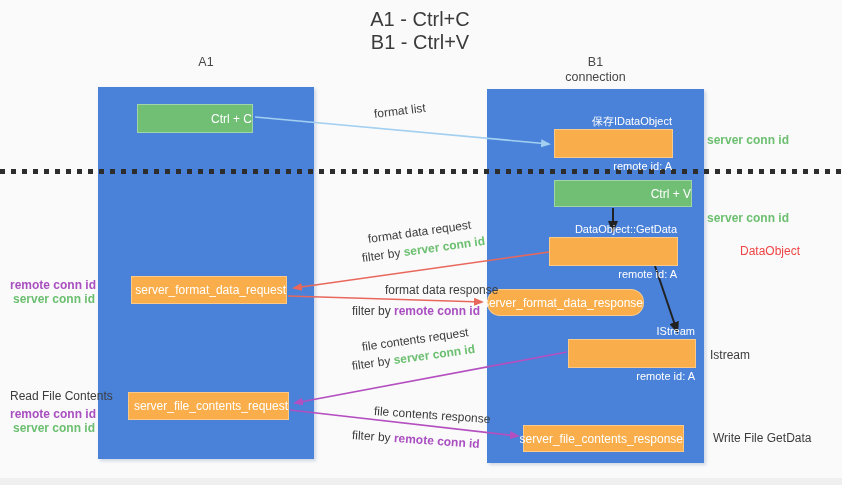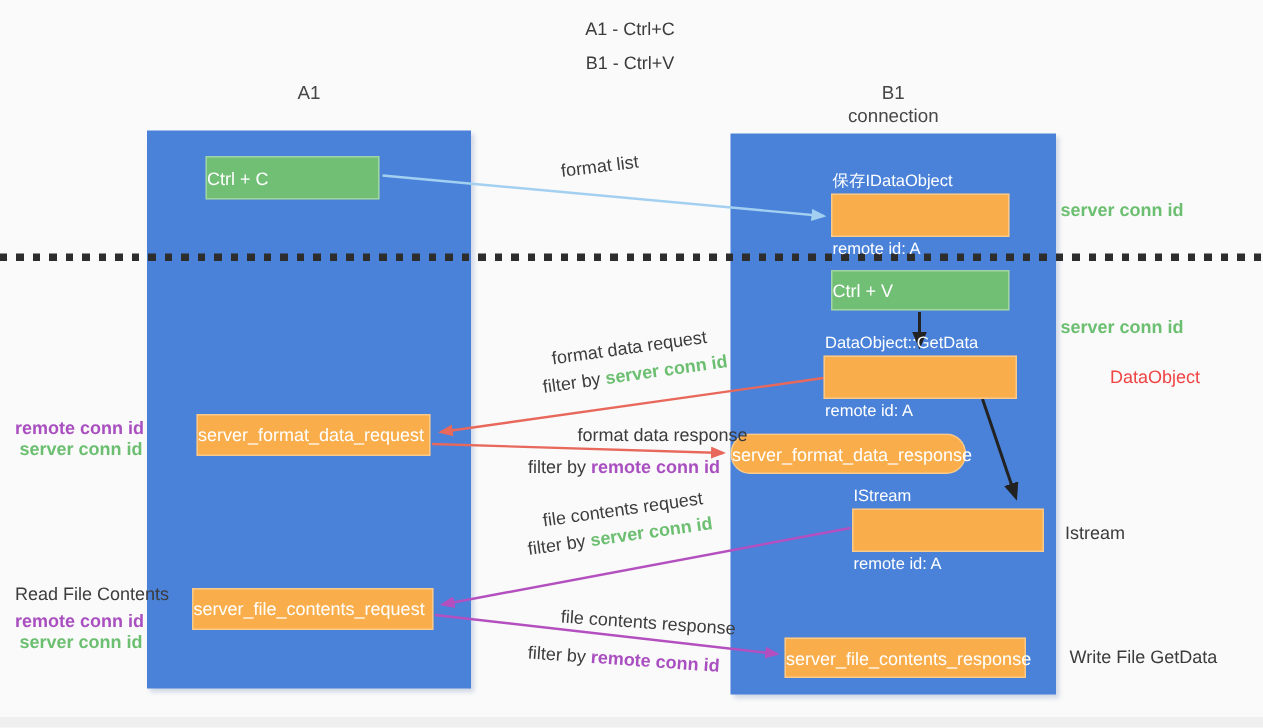--- a/index.html
+++ b/index.html
@@ -5,45 +5,45 @@
   html,body{margin:0;padding:0;}
   body{
     width:842px;height:485px;position:relative;overflow:hidden;
     background:#fafafa;
     font-family:"Liberation Sans",sans-serif;
     color:#3c3c3c;
   }
   .abs{position:absolute;}
   
   .title{left:320px;top:8px;width:200px;text-align:center;
-    font-size:12px;line-height:23px;color:#3b3b3b;z-index:4;}
+    font-size:20px;line-height:23px;color:#3b3b3b;z-index:4;}
   
   .lane-header{text-align:center;font-size:12.5px;line-height:15px;color:#474747;z-index:4;}
   .lane-a-header{left:98px;top:55px;width:216px;}
   .lane-b-header{left:487px;top:55px;width:217px;}
   
   .lane{background:#4a82d9;z-index:1;box-shadow:2px 2px 3px rgba(130,150,190,.35);}
   .lane-a{left:98px;top:87px;width:216px;height:372px;}
   .lane-b{left:487px;top:89px;width:217px;height:374px;}
   
   .divider{left:0;top:169px;width:842px;height:5px;z-index:2;
     background:repeating-linear-gradient(90deg,#2d2d2d 0 5px,transparent 5px 11px);}
   
   .arrows{left:0;top:0;width:842px;height:485px;z-index:3;}
   
-  .box{z-index:4;color:#fff;display:flex;flex-direction:column;align-items:flex-start;
+  .box{z-index:4;color:#fff;display:flex;flex-direction:column;align-items:flex-end;
     justify-content:center;text-align:center;box-sizing:border-box;
     border:1px solid rgba(255,255,255,.35);}
   .box.green{background:#71bf75;}
   .box.orange{background:#f9ae4b;gap:32px;}
   .box .l1,.box .l2{display:block;font-size:11px;line-height:13px;}
   .box .single{font-size:12px;}
   .b-ctrl-c{left:137px;top:104px;width:116px;height:29px;}
   .b-save{left:554px;top:129px;width:119px;height:29px;}
-  .b-ctrl-v{left:554px;top:180px;width:119px;height:27px;}
+  .b-ctrl-v{left:554px;top:180px;width:138px;height:27px;}
   .b-getdata{left:549px;top:237px;width:129px;height:29px;}
   .b-fmt-req{left:131px;top:276px;width:156px;height:28px;}
   .b-fmt-resp{left:487px;top:289px;width:157px;height:27px;border-radius:13px;}
   .b-istream{left:568px;top:339px;width:128px;height:29px;}
   .b-file-req{left:128px;top:392px;width:161px;height:28px;}
   .b-file-resp{left:523px;top:425px;width:161px;height:27px;}
   
   .mlabel{font-size:12px;color:#3c3c3c;white-space:nowrap;z-index:4;transform-origin:left center;}
   .tilt-up{transform:rotate(-8deg);}
   .tilt-dn{transform:rotate(4deg);}

